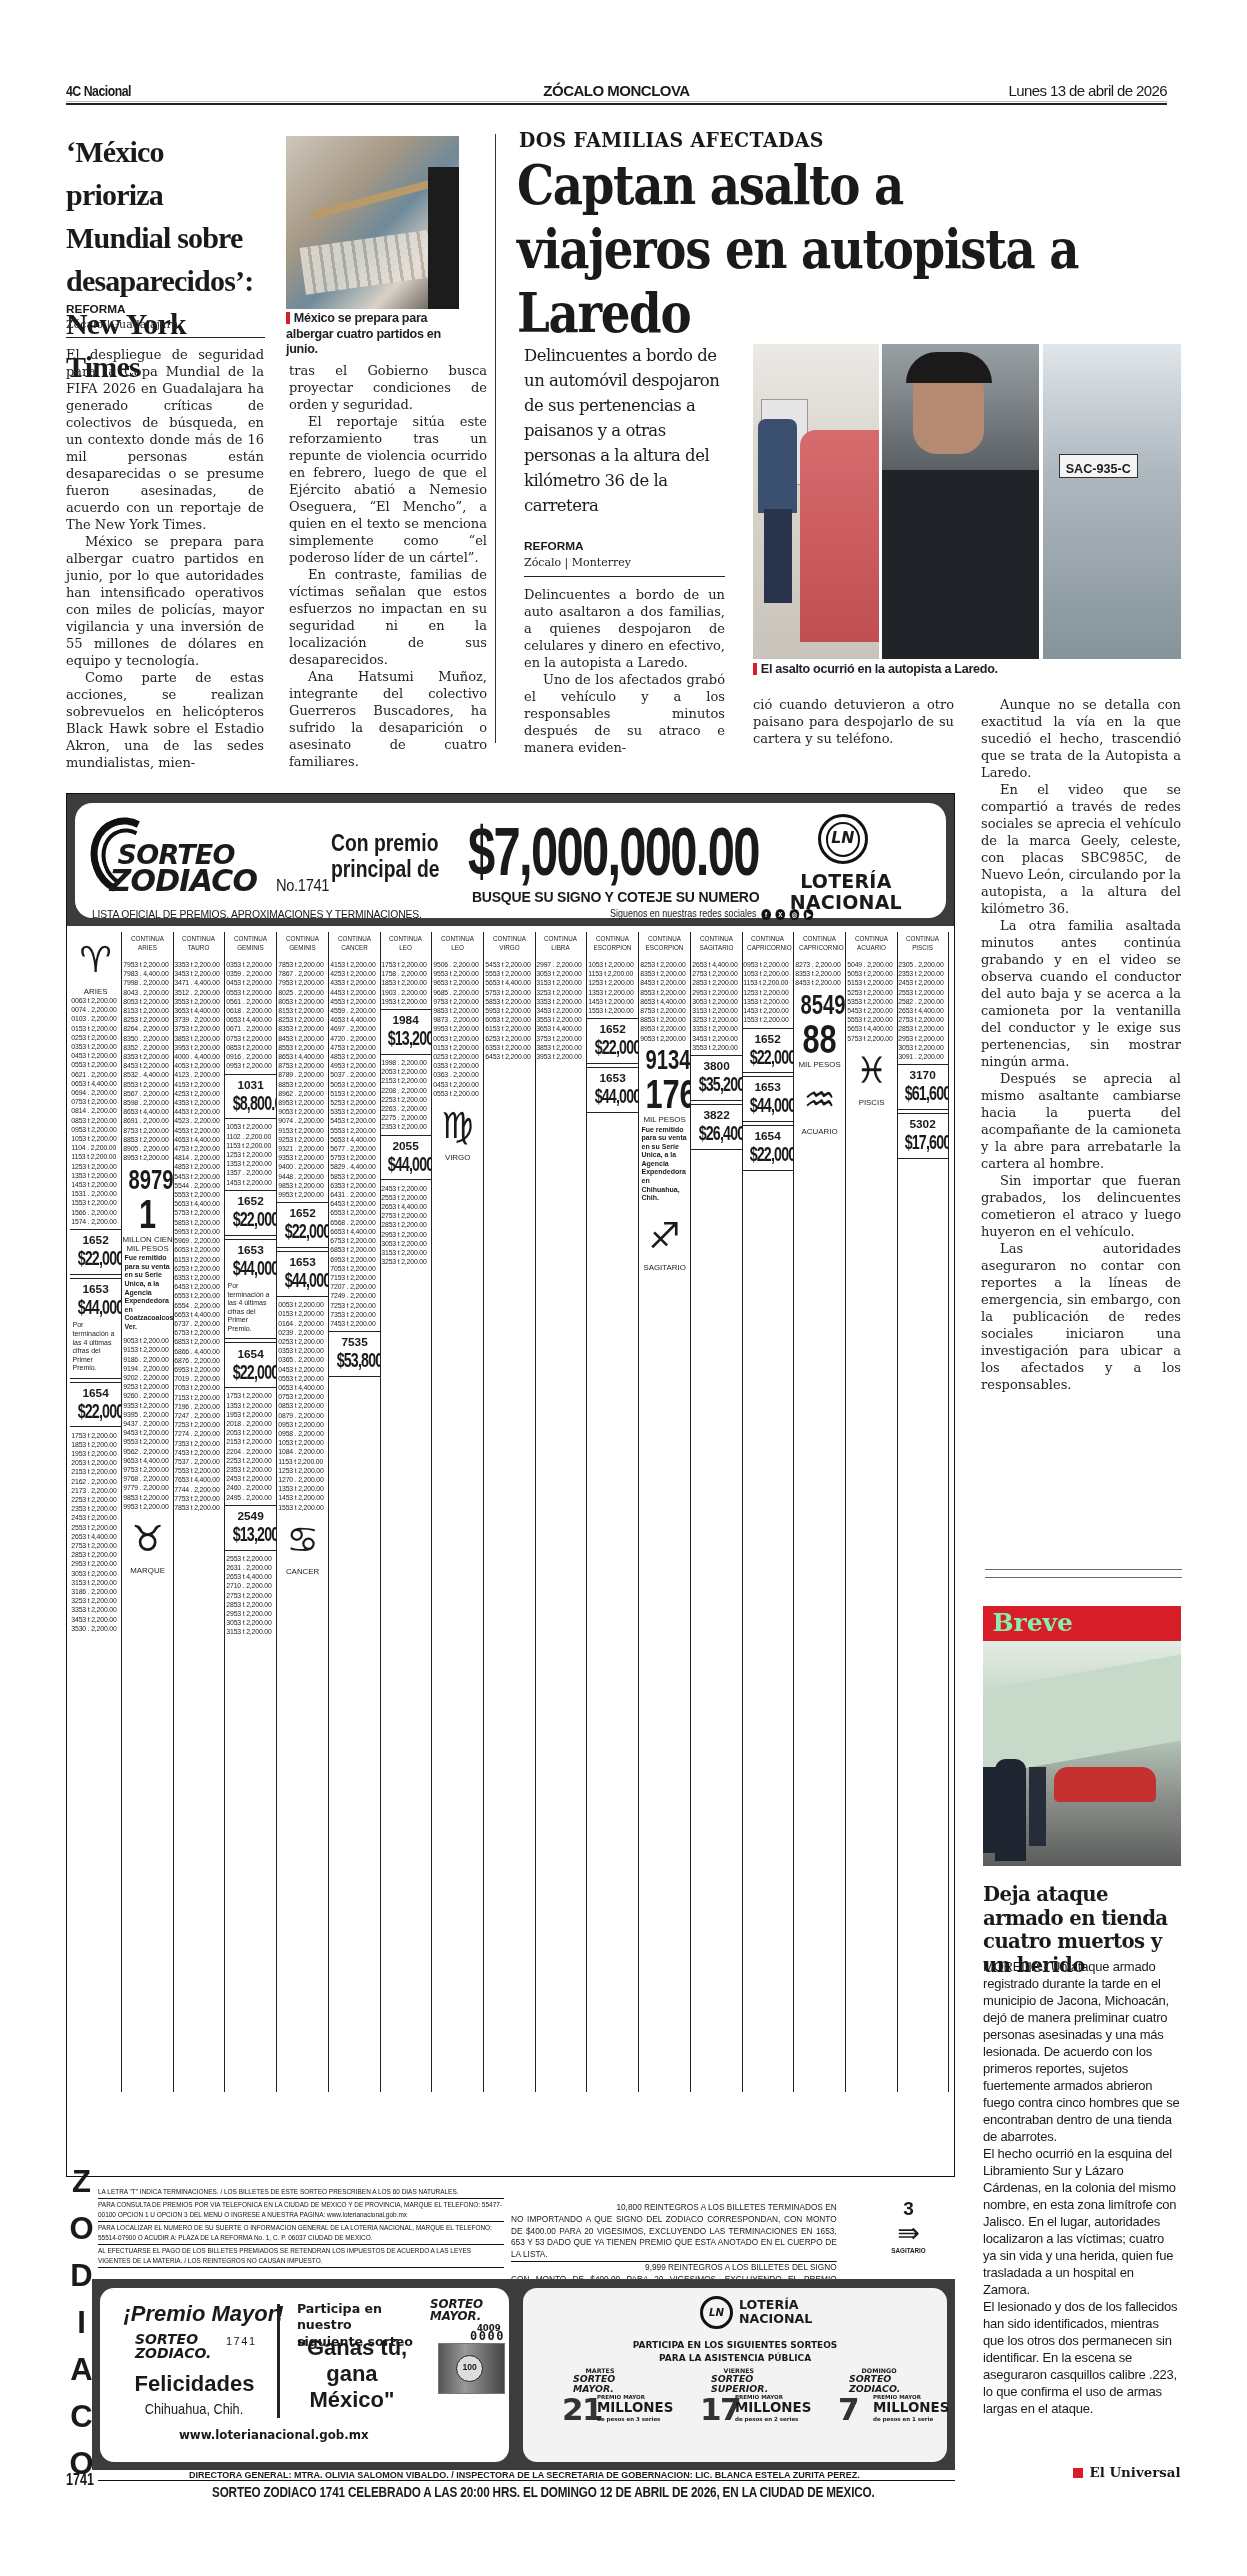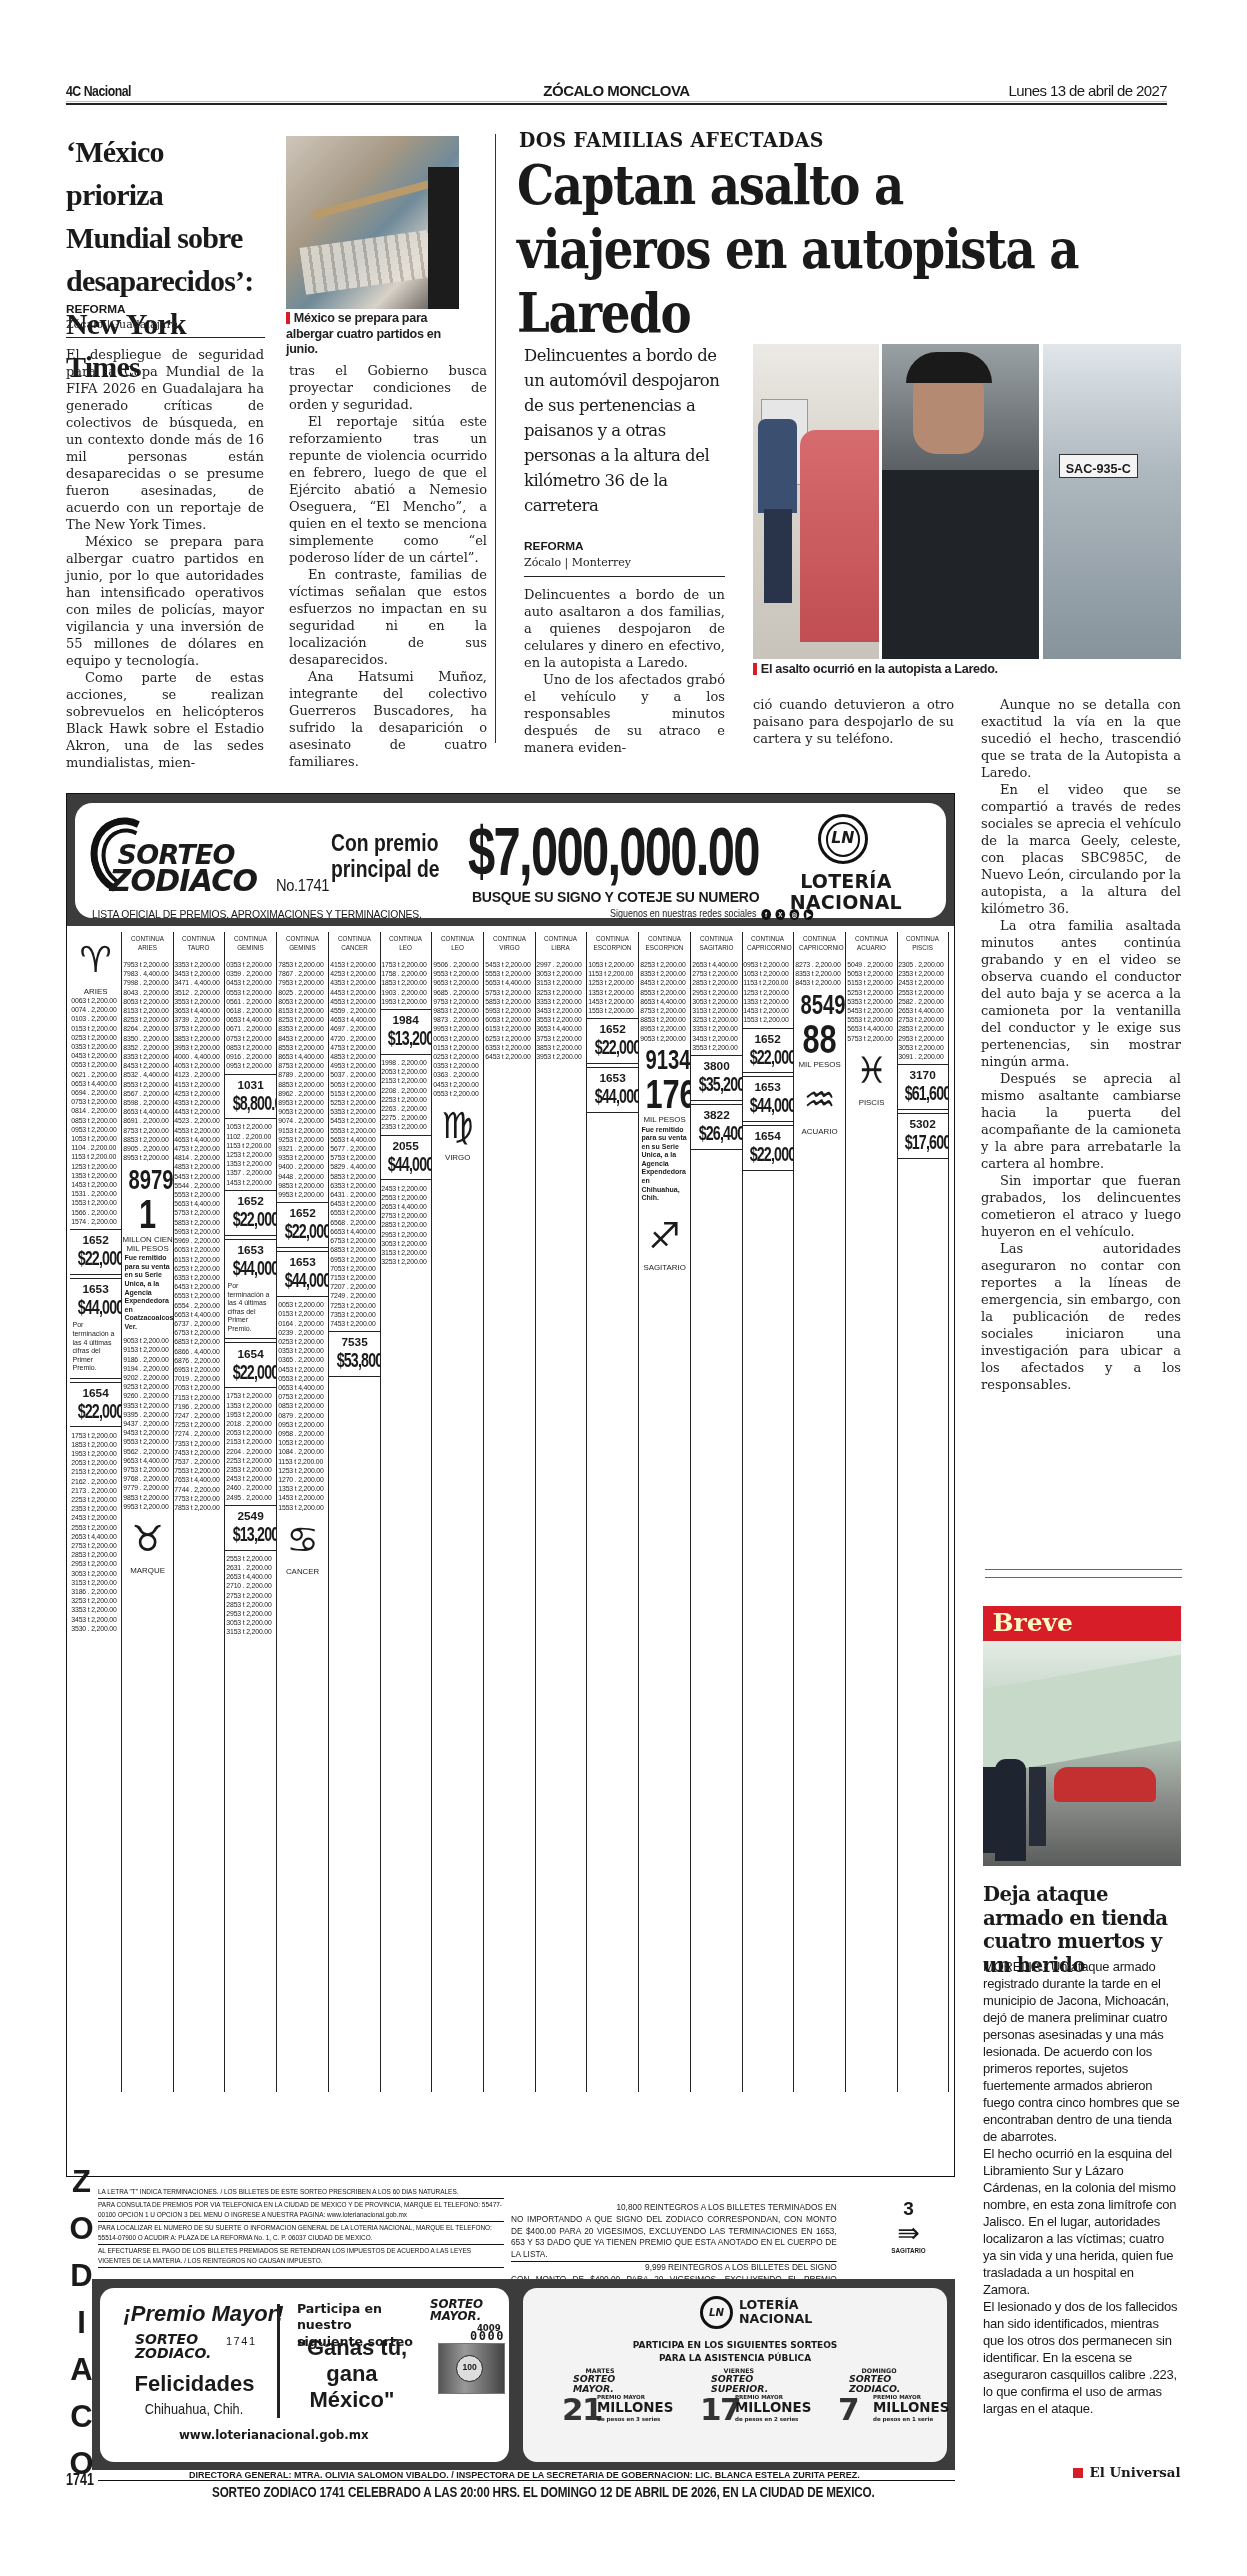--- a/index.html
+++ b/index.html
@@ -104,33 +104,33 @@
   .celebrado { position: absolute; left: 212px; top: 2483px; font-family: "Liberation Sans", sans-serif; font-weight: 700; font-size: 15px; transform: scaleX(0.78); transform-origin: left; letter-spacing: -0.2px; }
 
   .sagitario-aside { position: absolute; left: 885px; top: 2198px; width: 47px; text-align: center; font-family: "Liberation Sans", sans-serif; }
   .sagitario-aside .n { font-weight: 700; font-size: 19px; }
   .sagitario-aside .arrow { font-size: 27px; line-height: 27px; }
   .sagitario-aside .lbl { font-weight: 700; font-size: 6.3px; }
 
   
   .breve-rule { position: absolute; left: 985px; width: 197px; height: 0.8px; background: #666; }
   .breve-tag { position: absolute; left: 983px; top: 1606px; width: 198px; height: 35px; background: #d71e28; }
-  .breve-tag span { position: absolute; left: 9.4px; top: 1.6px; color: #fef9c3; font-family: "DejaVu Serif", serif; font-weight: 700; font-size: 25px; }
+  .breve-tag span { position: absolute; left: 9.4px; top: 1.6px; color: #86efac; font-family: "DejaVu Serif", serif; font-weight: 700; font-size: 25px; }
   .breve-headline { position: absolute; left: 983px; top: 1883px; width: 197px; font-family: "DejaVu Serif", serif; font-weight: 700; font-size: 19.7px; line-height: 23.6px; letter-spacing: -0.6px; }
   .breve-body { position: absolute; left: 983px; top: 1958px; width: 197px; font-family: "Liberation Sans", sans-serif; font-size: 13px; line-height: 17px; letter-spacing: -0.2px; }
   .source { position: absolute; left: 1073px; top: 2464px; font-family: "DejaVu Serif", serif; font-weight: 700; font-size: 13.4px; }
   .source .sq { display: inline-block; width: 10.2px; height: 10.2px; background: #d71e28; margin-right: 6.3px; vertical-align: -0.8px; }
 </style>
 </head>
 <body>
 
 <div class="masthead">
   <span class="sec">4C Nacional</span>
   <span class="paper">ZÓCALO MONCLOVA</span>
-  <span class="date">Lunes 13 de abril de 2027</span>
+  <span class="date">Lunes 13 de abril de 2026</span>
 </div>
 <div class="rule-top2"></div>
 <div class="rule-top"></div>
 
 <h2 class="nyt-headline">‘México prioriza Mundial sobre desaparecidos’: New York Times</h2>
 <div class="byline-agency" style="left:66px;top:302px;">REFORMA</div>
 <div class="byline-place" style="left:66px;top:318px;">Zócalo |Guadalajara</div>
 <div class="hr" style="left:66px;top:337px;width:199px;"></div>
 
 <div class="photo" style="left:286px;top:136px;width:173px;height:173px;background:linear-gradient(135deg,#cfc6bb 0%,#a59884 35%,#6f8a99 55%,#d8d2c8 75%,#3a3330 100%);">

